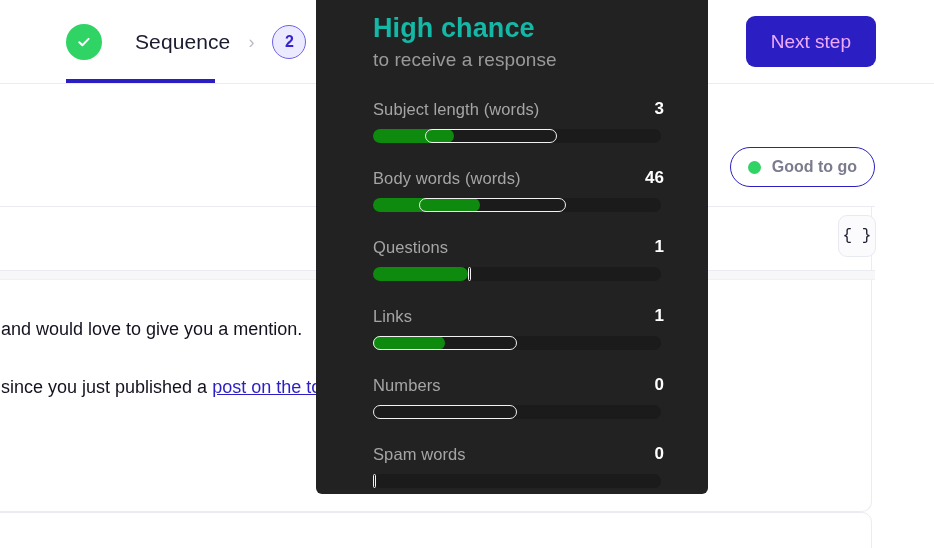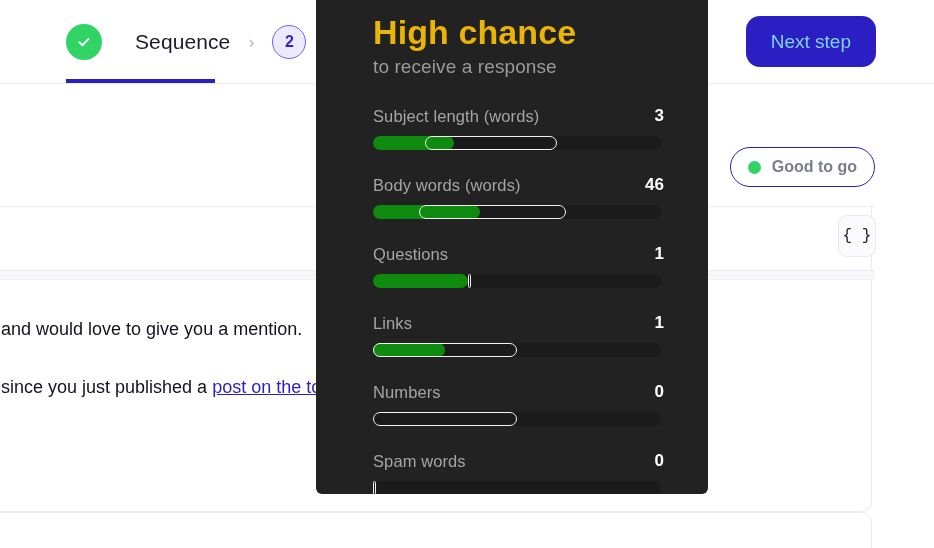--- a/index.html
+++ b/index.html
@@ -85,23 +85,23 @@
     background: #2b1fc4;
   }
 
   .next-step-btn {
     position: absolute;
     right: 58px;
     top: 16px;
     height: 51px;
     padding: 0 25px;
     border: none;
-    border-radius: 14px;
+    border-radius: 9px;
     background: #2b1fc4;
-    color: #7dd3fc;
+    color: #f0abfc;
     font-size: 19px;
     font-family: "Liberation Sans", sans-serif;
     cursor: pointer;
     white-space: nowrap;
   }
 
   
   .subject-row {
     position: absolute;
     left: -40px;
@@ -230,23 +230,23 @@
     width: 392px;
     height: 500px;
     background: #222222;
     border-radius: 0 0 6px 6px;
     padding: 20px 44px 0 57px;
     overflow: hidden;
     z-index: 40;
   }
 
   .panel-title {
-    font-size: 34px;
+    font-size: 27px;
     font-weight: 700;
-    color: #eab308;
+    color: #14b8a6;
     letter-spacing: .1px;
     line-height: 1.1;
   }
 
   .panel-subtitle {
     margin-top: 5px;
     font-size: 19px;
     color: #9a9a9a;
     letter-spacing: .1px;
   }

